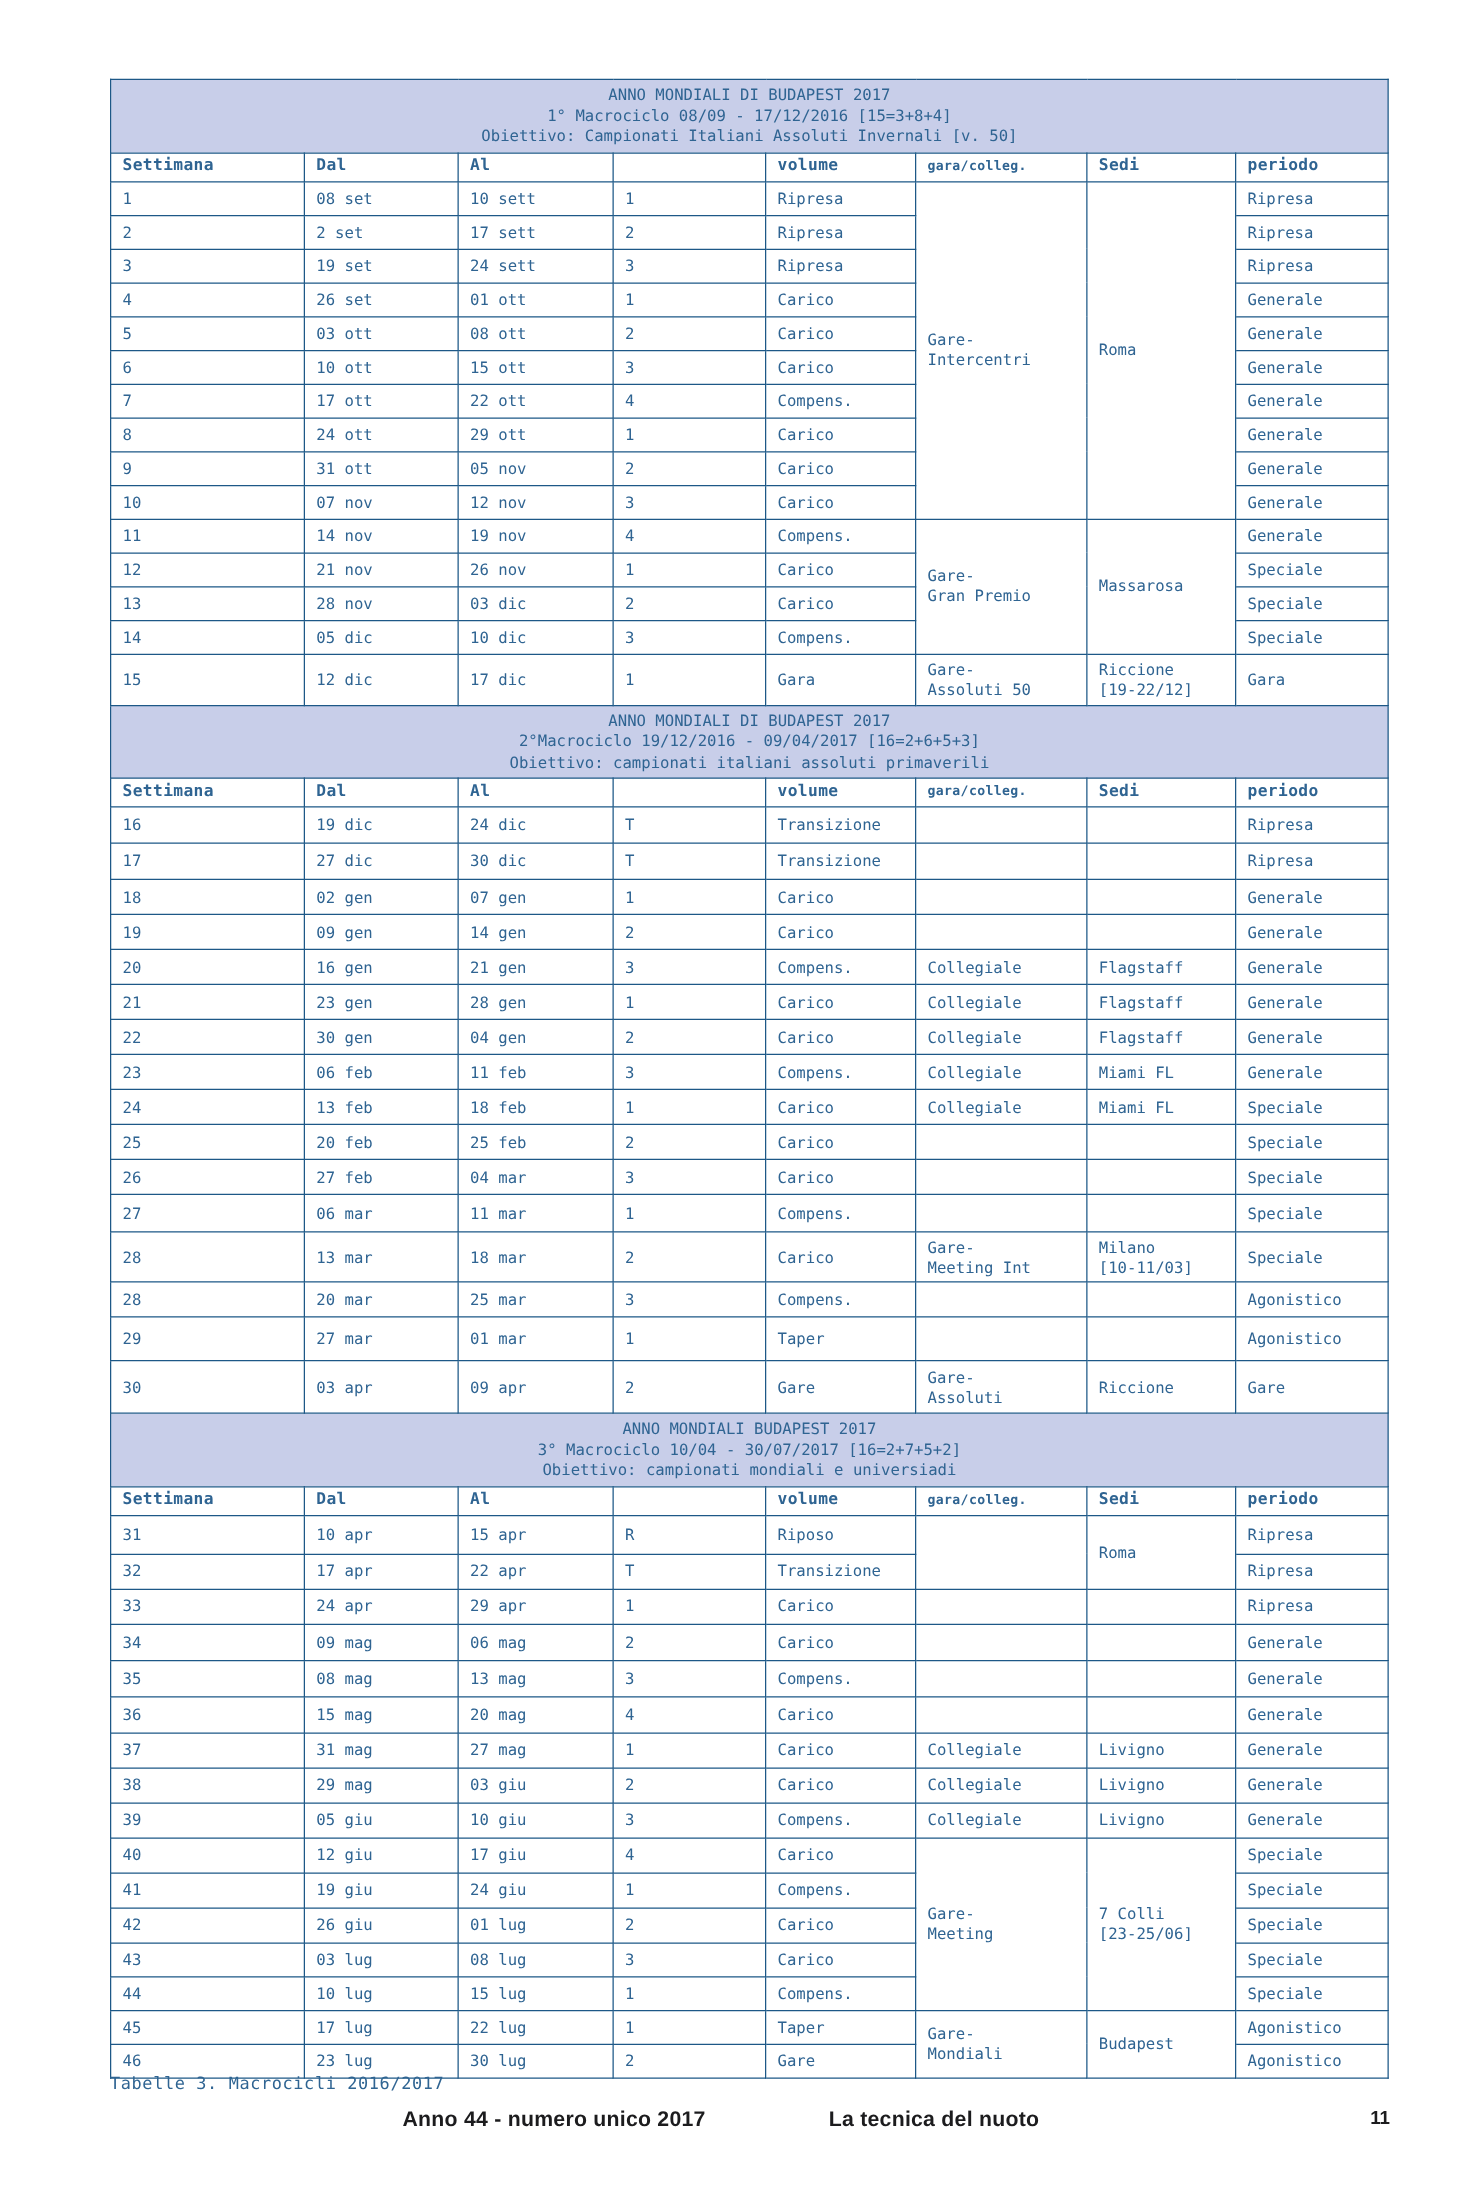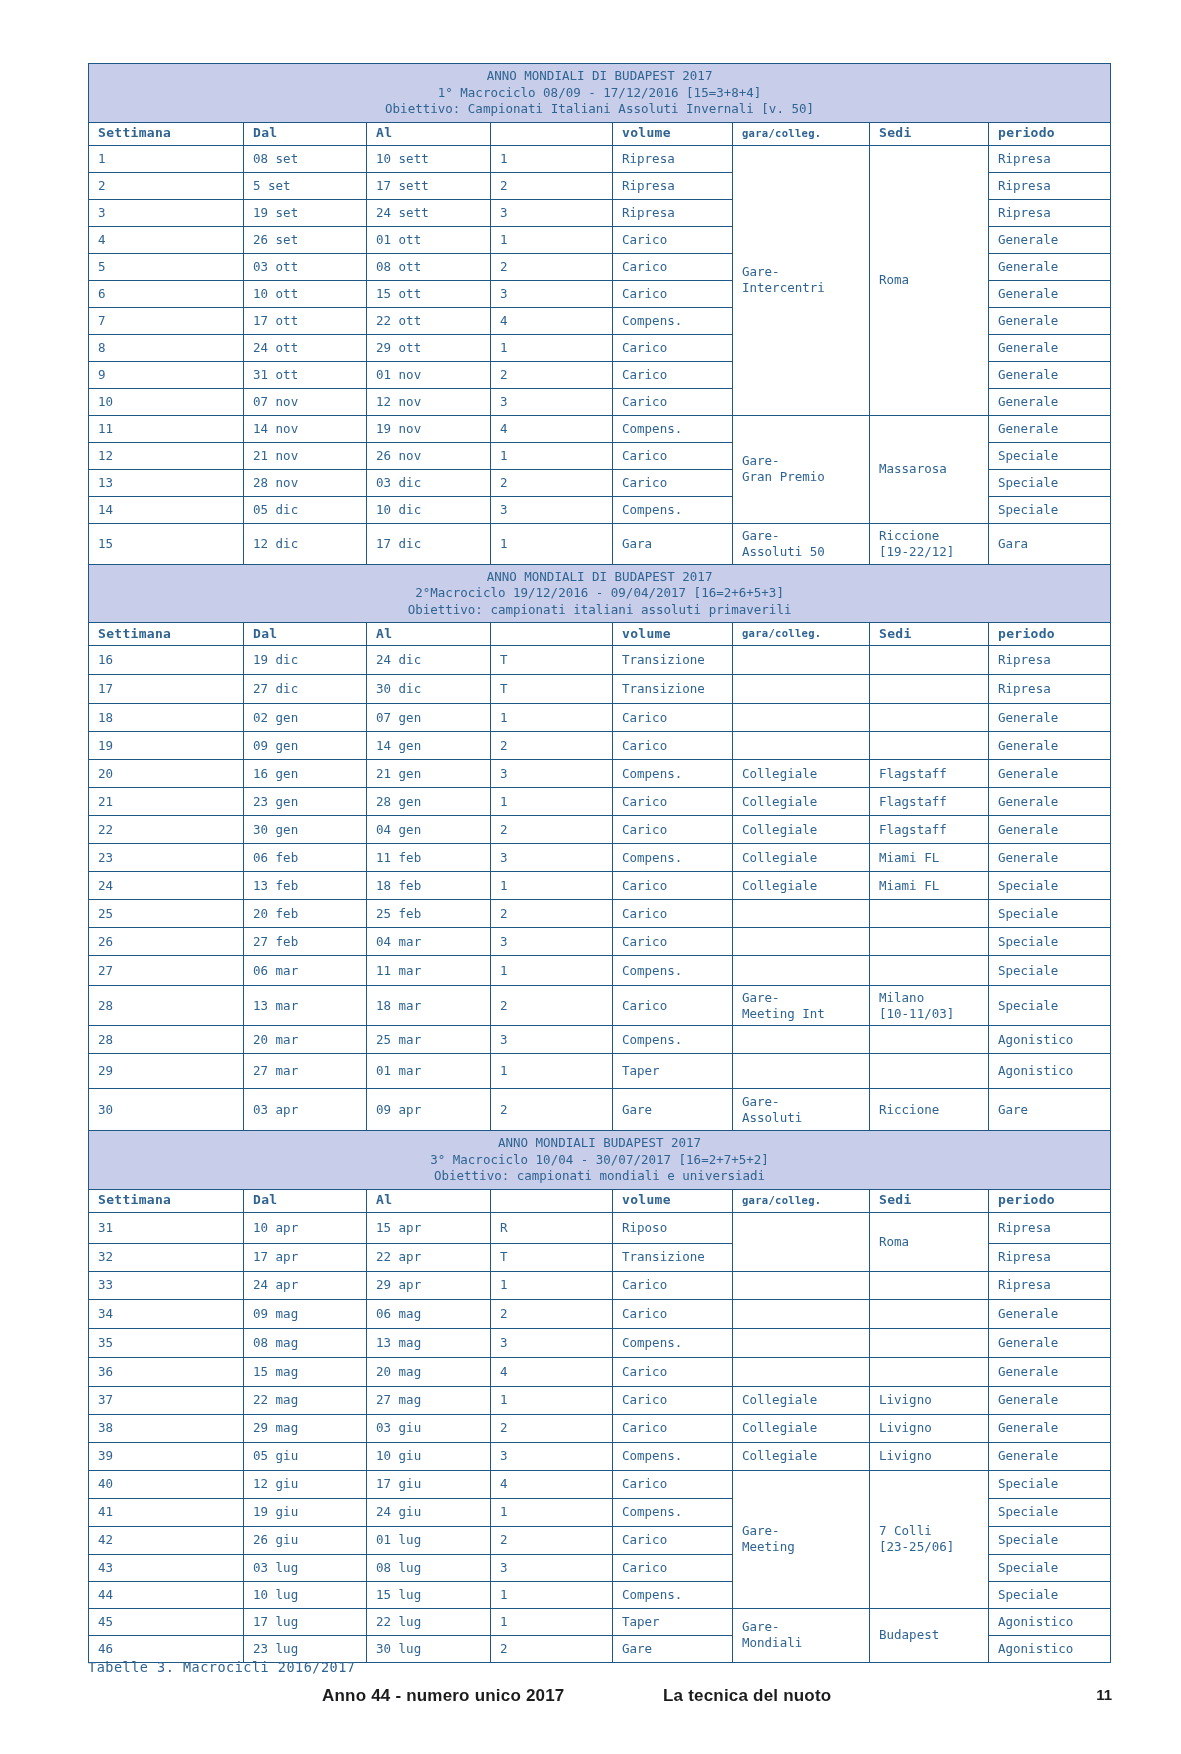--- a/index.html
+++ b/index.html
@@ -79,21 +79,21 @@
           <td>08 set</td>
           <td>10 sett</td>
           <td>1</td>
           <td>Ripresa</td>
           <td rowspan="10" class="multi">Gare-<br>Intercentri</td>
           <td rowspan="10">Roma</td>
           <td>Ripresa</td>
         </tr>
         <tr style="height: 27px;">
           <td>2</td>
-          <td>5 set</td>
+          <td>2 set</td>
           <td>17 sett</td>
           <td>2</td>
           <td>Ripresa</td>
           <td>Ripresa</td>
         </tr>
         <tr style="height: 27px;">
           <td>3</td>
           <td>19 set</td>
           <td>24 sett</td>
           <td>3</td>
@@ -136,21 +136,21 @@
           <td>8</td>
           <td>24 ott</td>
           <td>29 ott</td>
           <td>1</td>
           <td>Carico</td>
           <td>Generale</td>
         </tr>
         <tr style="height: 27px;">
           <td>9</td>
           <td>31 ott</td>
-          <td>01 nov</td>
+          <td>05 nov</td>
           <td>2</td>
           <td>Carico</td>
           <td>Generale</td>
         </tr>
         <tr style="height: 27px;">
           <td>10</td>
           <td>07 nov</td>
           <td>12 nov</td>
           <td>3</td>
           <td>Carico</td>
@@ -447,21 +447,21 @@
           <td>15 mag</td>
           <td>20 mag</td>
           <td>4</td>
           <td>Carico</td>
           <td></td>
           <td></td>
           <td>Generale</td>
         </tr>
         <tr style="height: 28px;">
           <td>37</td>
-          <td>22 mag</td>
+          <td>31 mag</td>
           <td>27 mag</td>
           <td>1</td>
           <td>Carico</td>
           <td>Collegiale</td>
           <td>Livigno</td>
           <td>Generale</td>
         </tr>
         <tr style="height: 28px;">
           <td>38</td>
           <td>29 mag</td>

